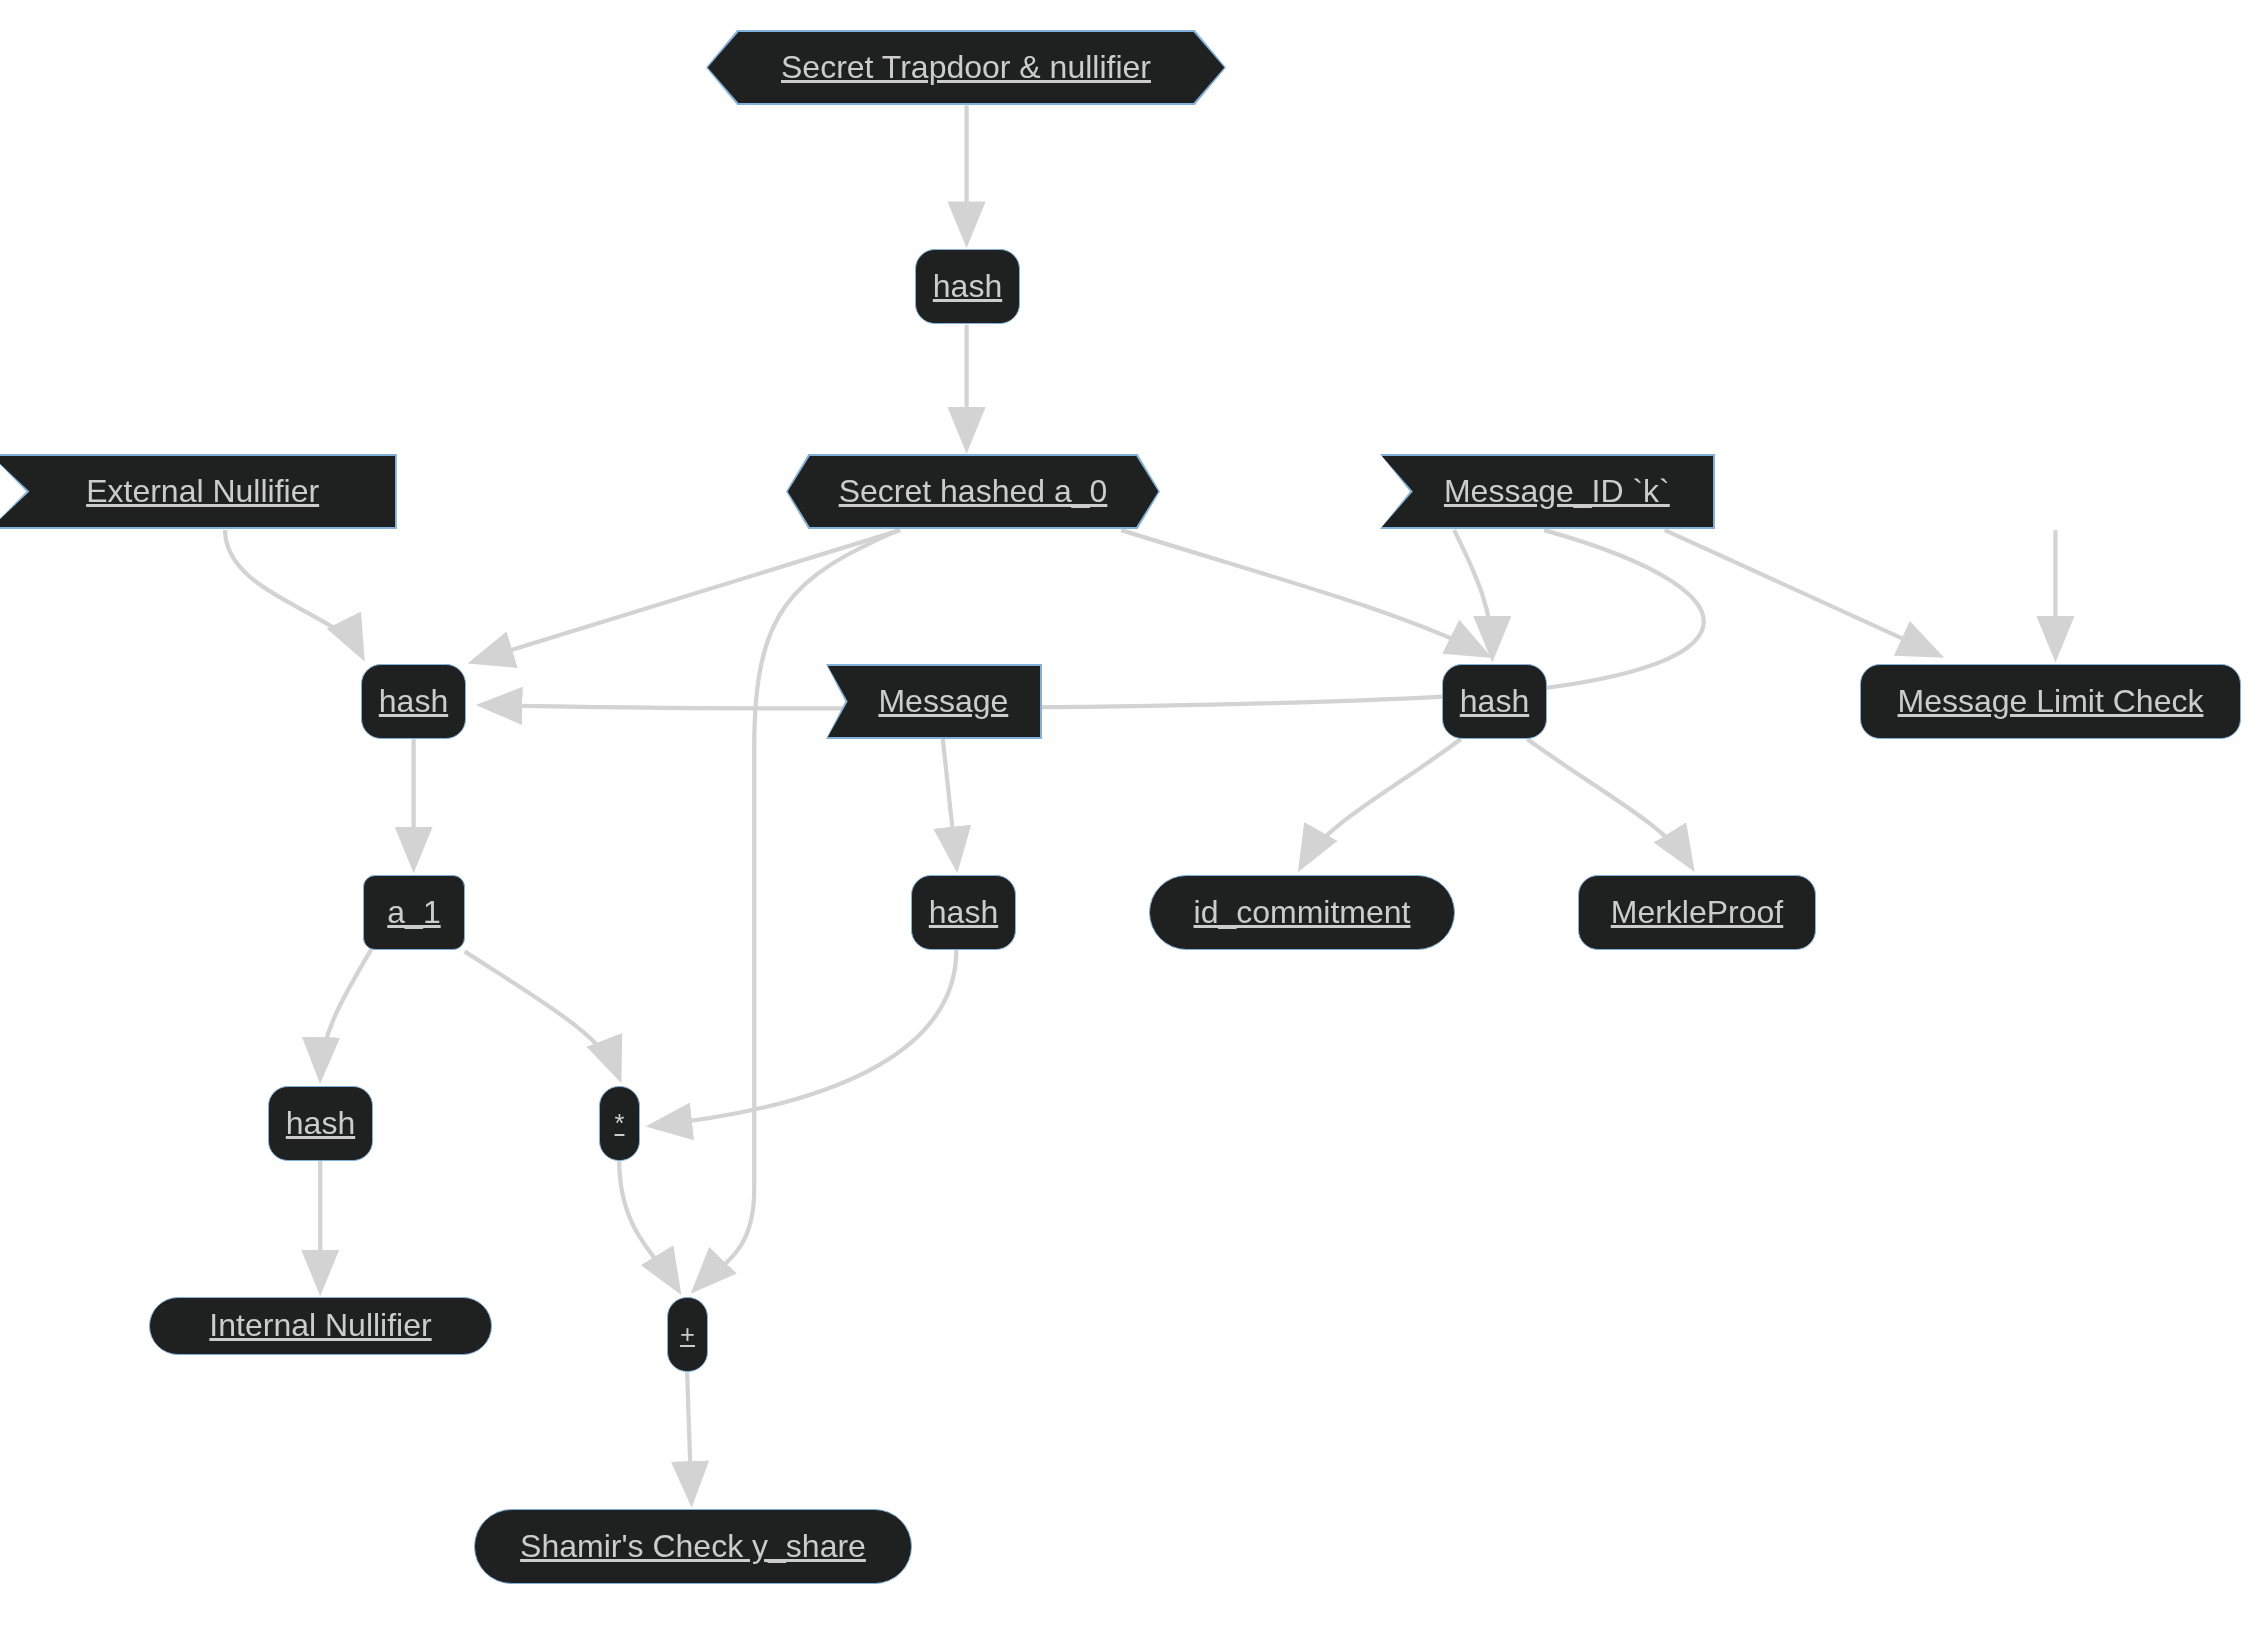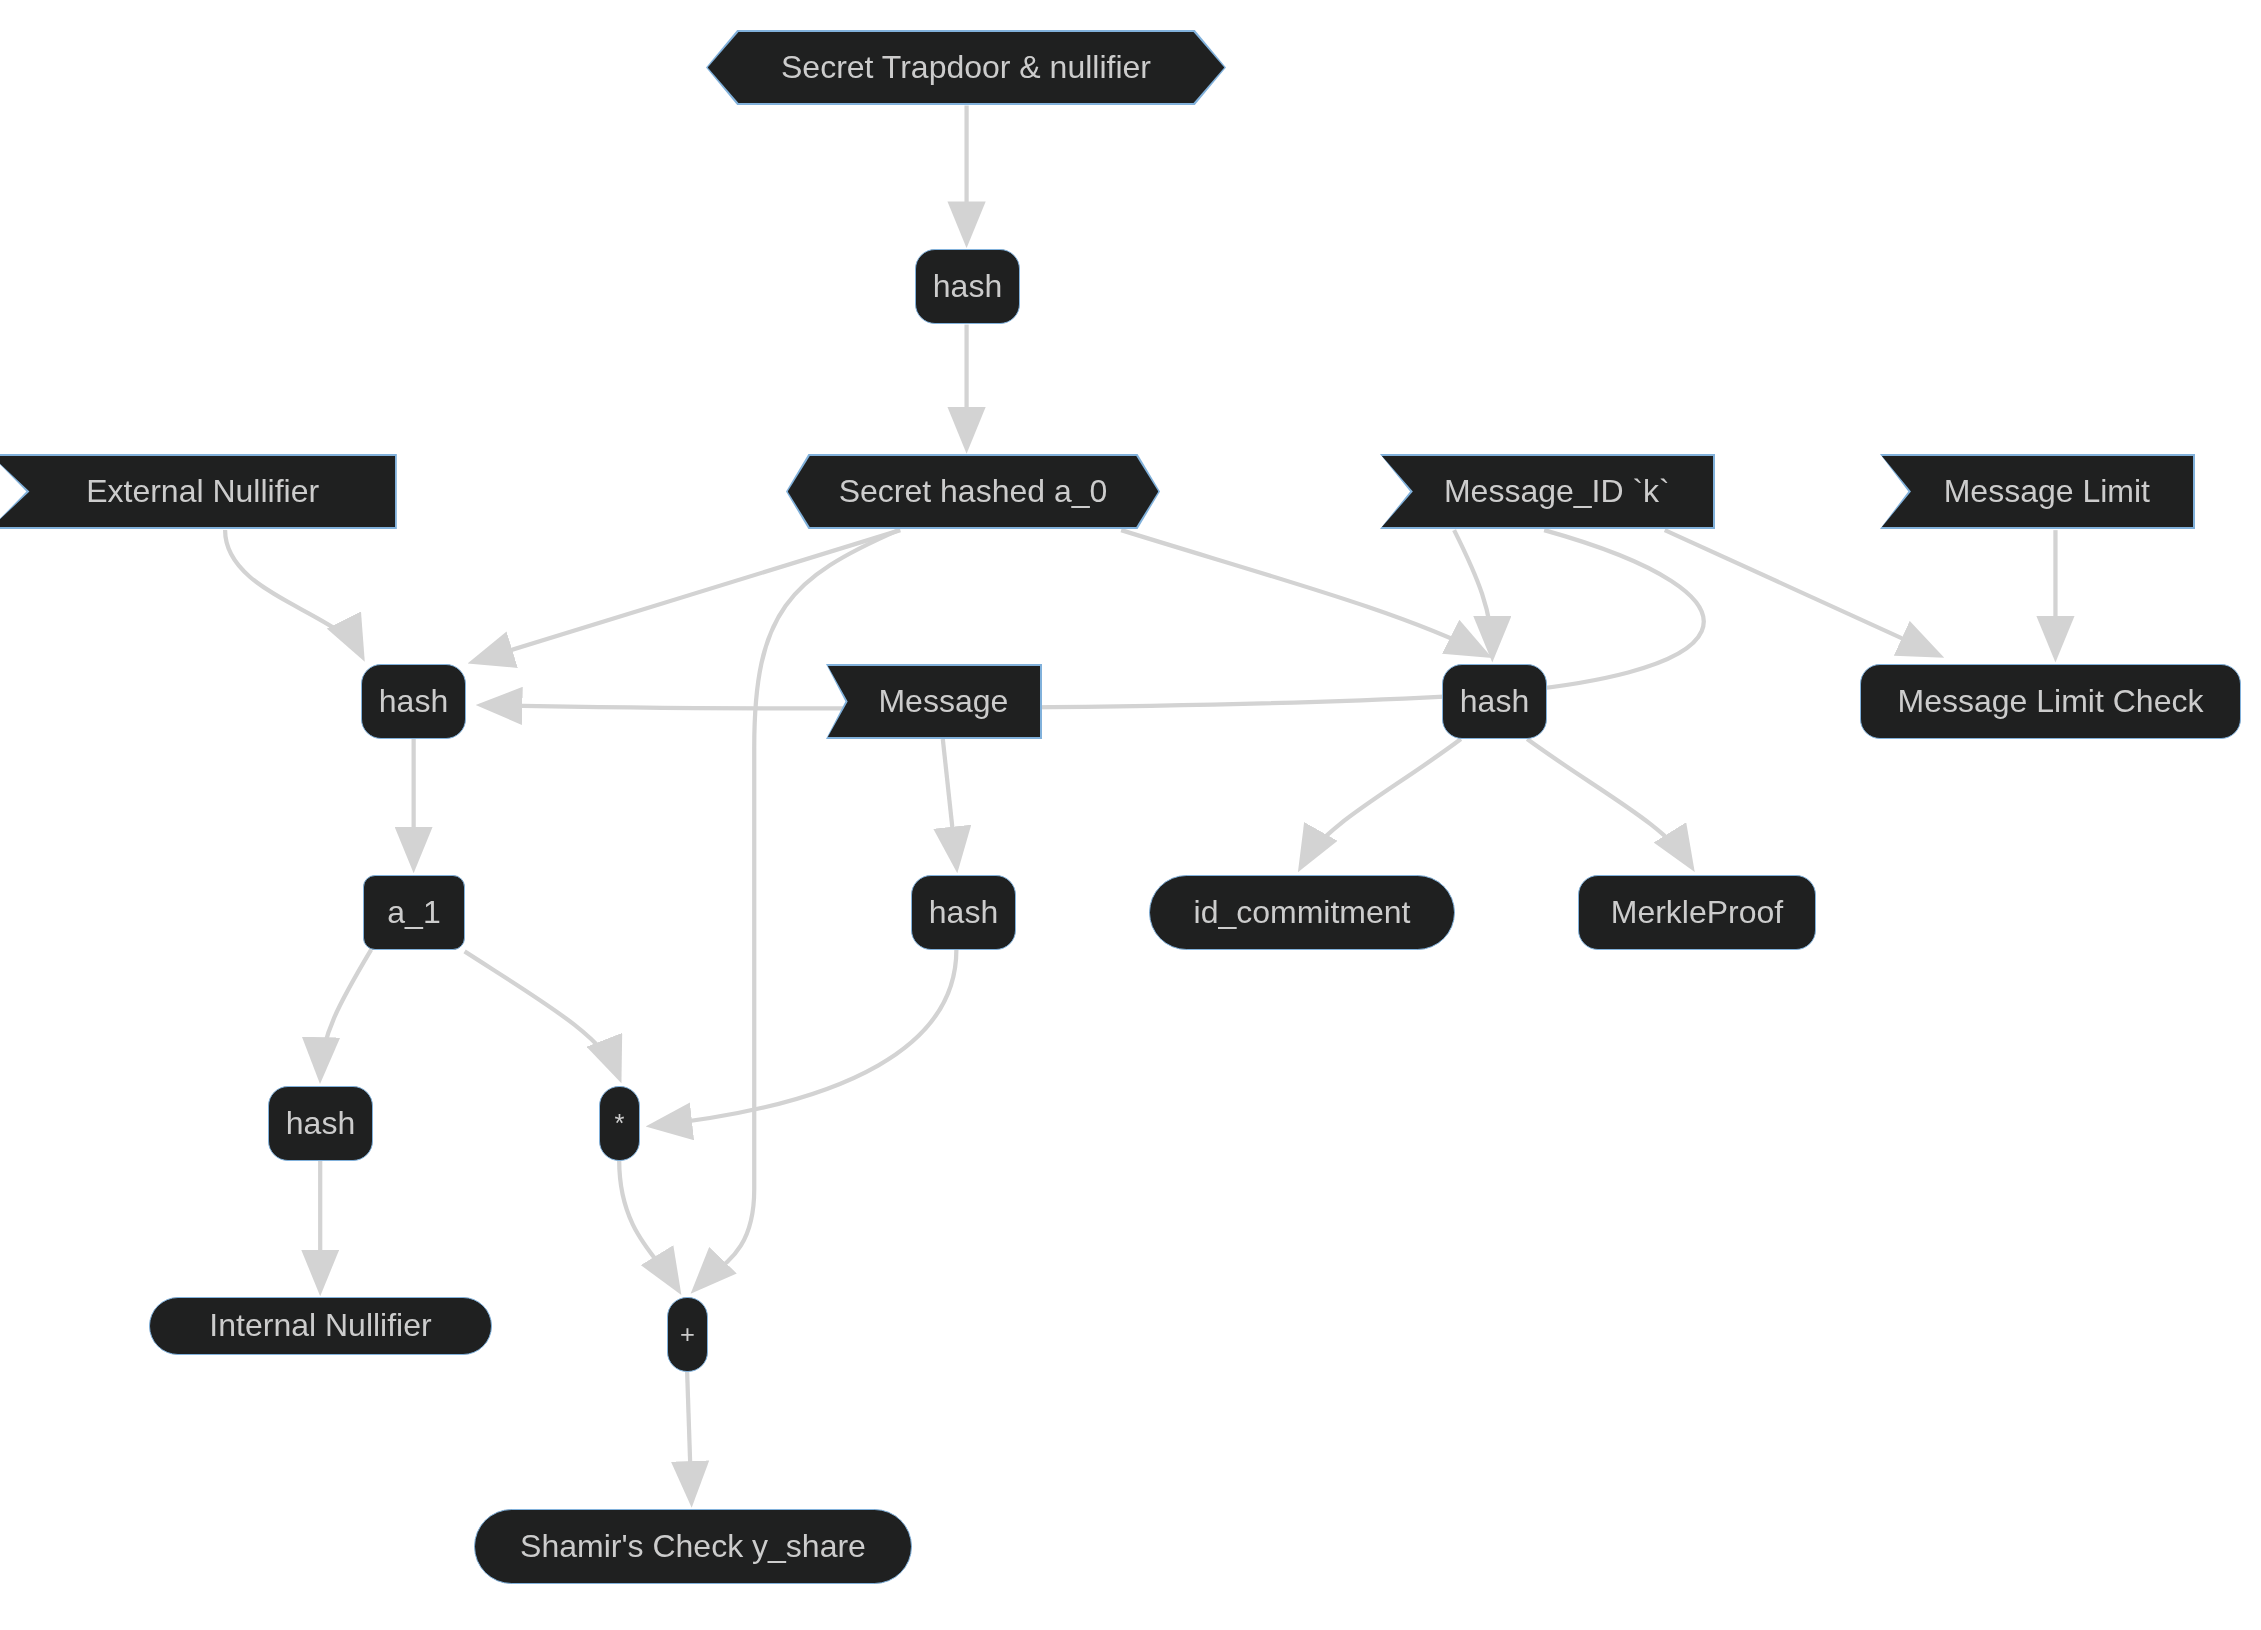--- a/index.html
+++ b/index.html
@@ -29,20 +29,21 @@
     border: 1.7px solid #81b1db;
     color: #cccccc;
     display: flex;
     align-items: center;
     justify-content: center;
     text-align: left;
     font-size: 32px;
     line-height: 1.1;
     white-space: nowrap;
     z-index: 2;
+    text-decoration: underline;
   }
   
   .shape-round { border-radius: 20px; }
   
   .shape-stadium { border-radius: 849px; }
   
   .shape-rect { border-radius: 12px; }
   
   .shape-hex {
     border: none;
@@ -163,25 +164,20 @@
     <div class="hex-fg"></div>
     <span class="node-label">Secret hashed a_0</span>
   </div>
 
   <div class="node shape-flag" style="left:1380px; top:454px; width:335px; height:75px;">
     <div class="flag-bg"></div>
     <div class="flag-fg"></div>
     <span class="node-label flag-label">Message_ID `k`</span>
   </div>
 
-  <div class="node shape-flag" style="left:1880px; top:454px; width:315px; height:75px;">
-    <div class="flag-bg"></div>
-    <div class="flag-fg"></div>
-    <span class="node-label flag-label">Message Limit</span>
-  </div>
 
   <div class="node shape-round" style="left:361px; top:664px; width:105px; height:75px;">
     <span class="node-label">hash</span>
   </div>
 
   <div class="node shape-flag" style="left:826px; top:664px; width:216px; height:75px;">
     <div class="flag-bg"></div>
     <div class="flag-fg"></div>
     <span class="node-label flag-label">Message</span>
   </div>

